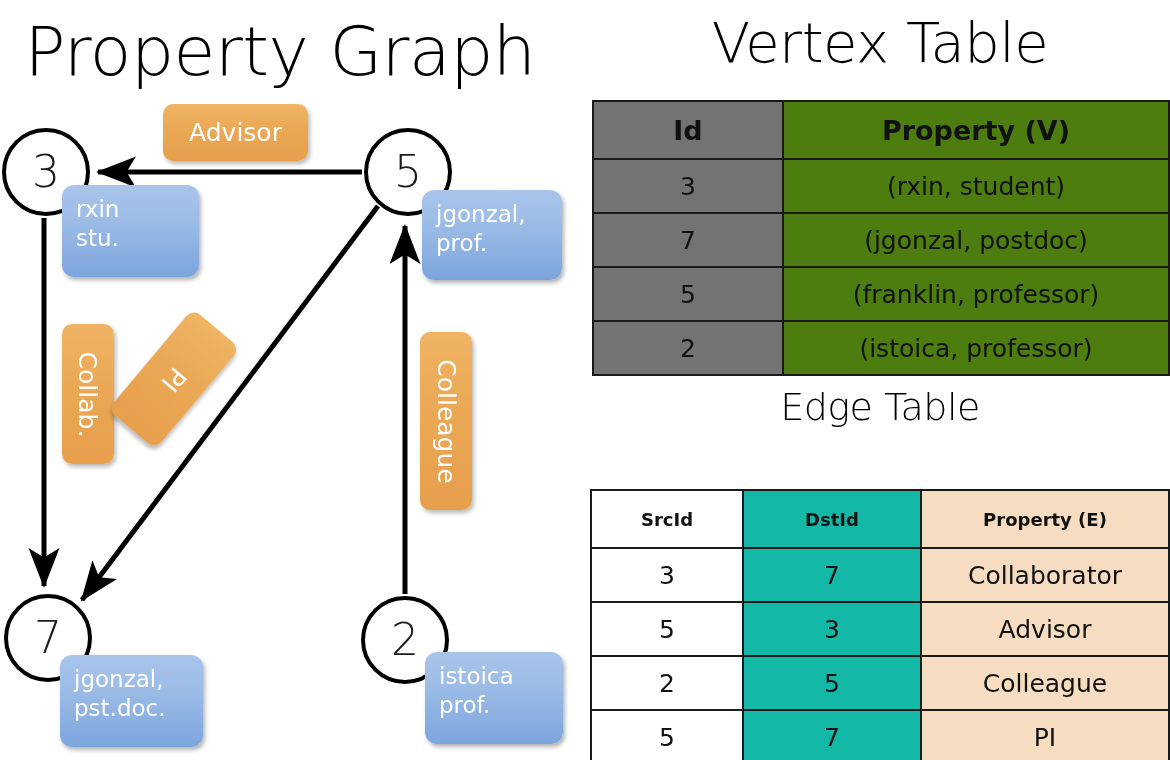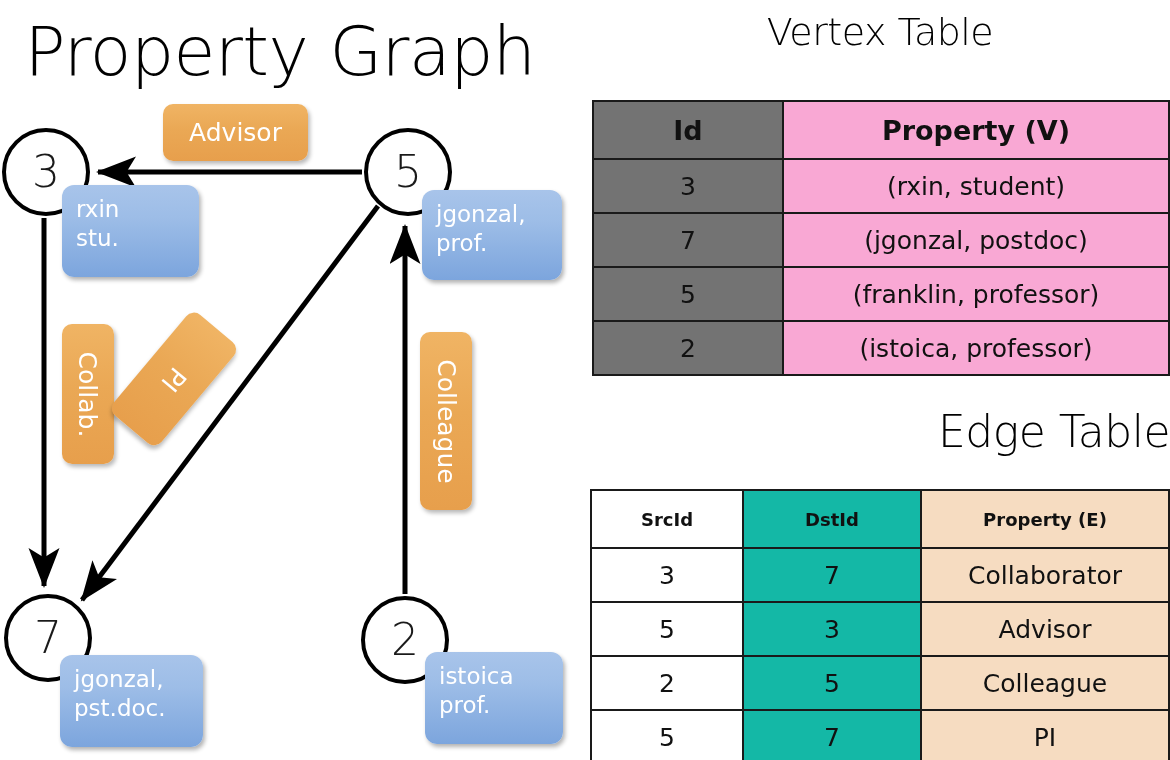--- a/index.html
+++ b/index.html
@@ -26,26 +26,26 @@
     letter-spacing: -0.5px;
   }
   #title-property-graph {
     left: 0; top: 12px; width: 560px;
     text-align: center;
     font-size: 68px;
   }
   #title-vertex-table {
     left: 590px; top: 10px; width: 580px;
     text-align: center;
+    font-size: 56px;
+  }
+  #title-edge-table {
+    left: 590px; top: 385px; width: 580px;
+    text-align: center;
     font-size: 38px;
-  }
-  #title-edge-table {
-    left: 590px; top: 406px; width: 580px;
-    text-align: right;
-    font-size: 44px;
   }
 
   
   #graph-area {
     position: absolute;
     left: 0; top: 0;
     width: 585px; height: 760px;
   }
   #graph-edges {
     position: absolute;
@@ -130,21 +130,21 @@
     padding: 0;
     font-weight: 400;
     color: #111;
   }
   table.dtable th { font-weight: 700; }
 
   
   #vertex-table { left: 592px; top: 100px; width: 576px; }
   #vertex-table th, #vertex-table td { height: 52px; font-size: 25px; }
   #vertex-table .col-id   { width: 190px; background: #737373; }
-  #vertex-table .col-prop { width: 386px; background: #f9a8d4; }
+  #vertex-table .col-prop { width: 386px; background: #4d7c0f; }
   #vertex-table thead th  { height: 56px; font-size: 27px; }
 
   
   #edge-table { left: 590px; top: 489px; width: 578px; }
   #edge-table th, #edge-table td { height: 52px; font-size: 25px; }
   #edge-table .col-src  { width: 152px; background: #ffffff; }
   #edge-table .col-dst  { width: 178px; background: #14b8a6; }
   #edge-table .col-prop { width: 248px; background: #f6dcc1; }
   #edge-table thead th  { height: 56px; font-size: 18px; }
 </style>

